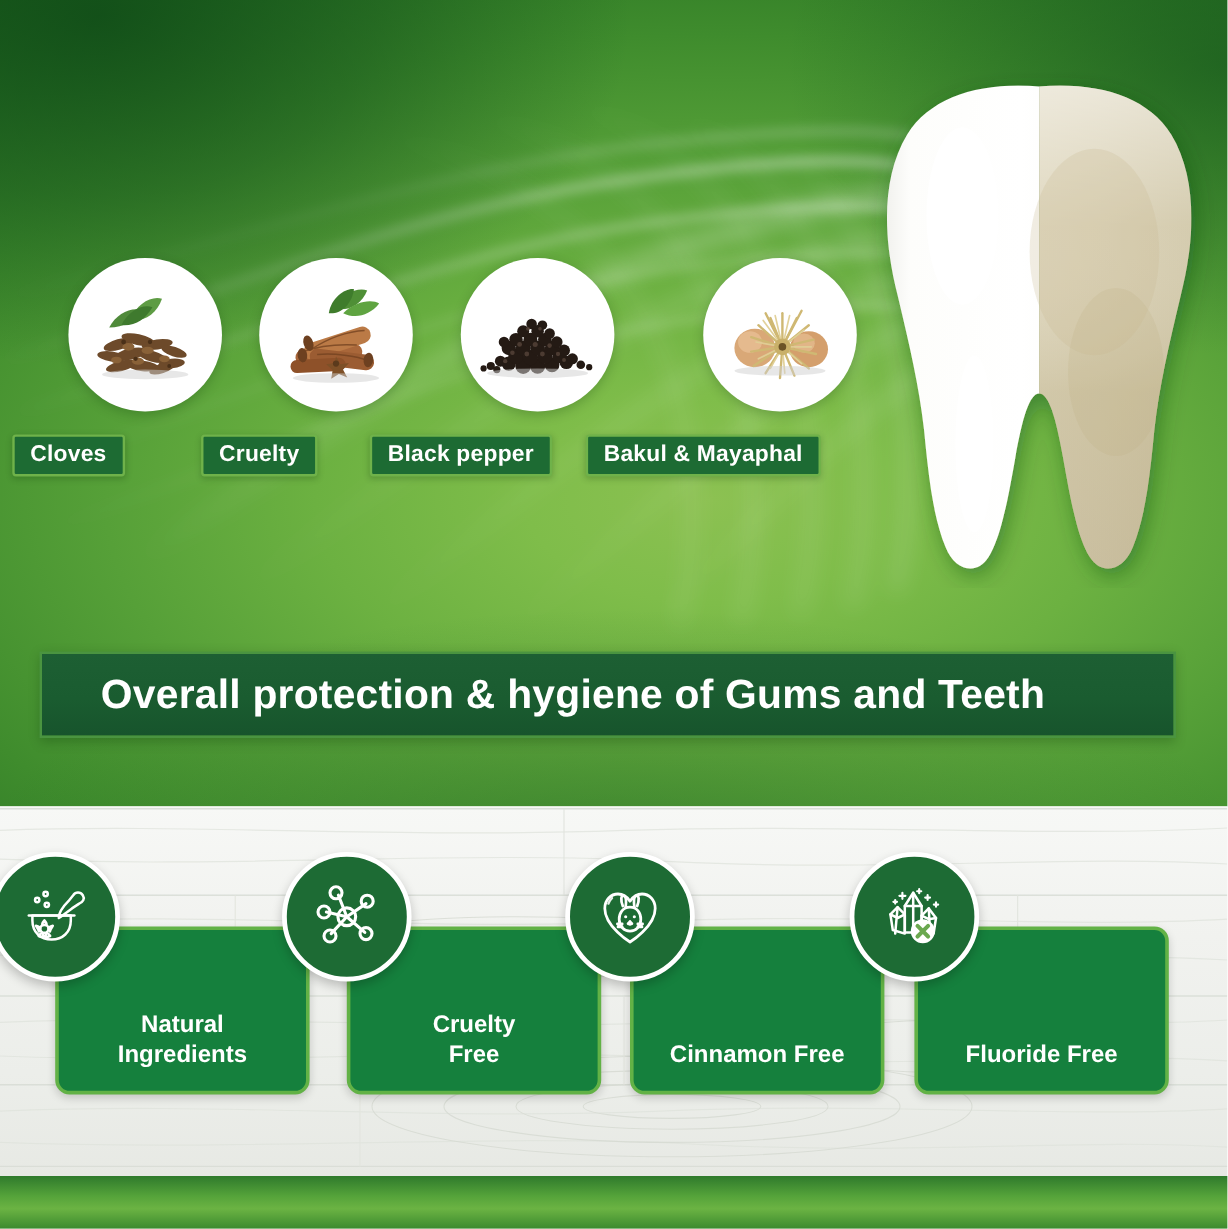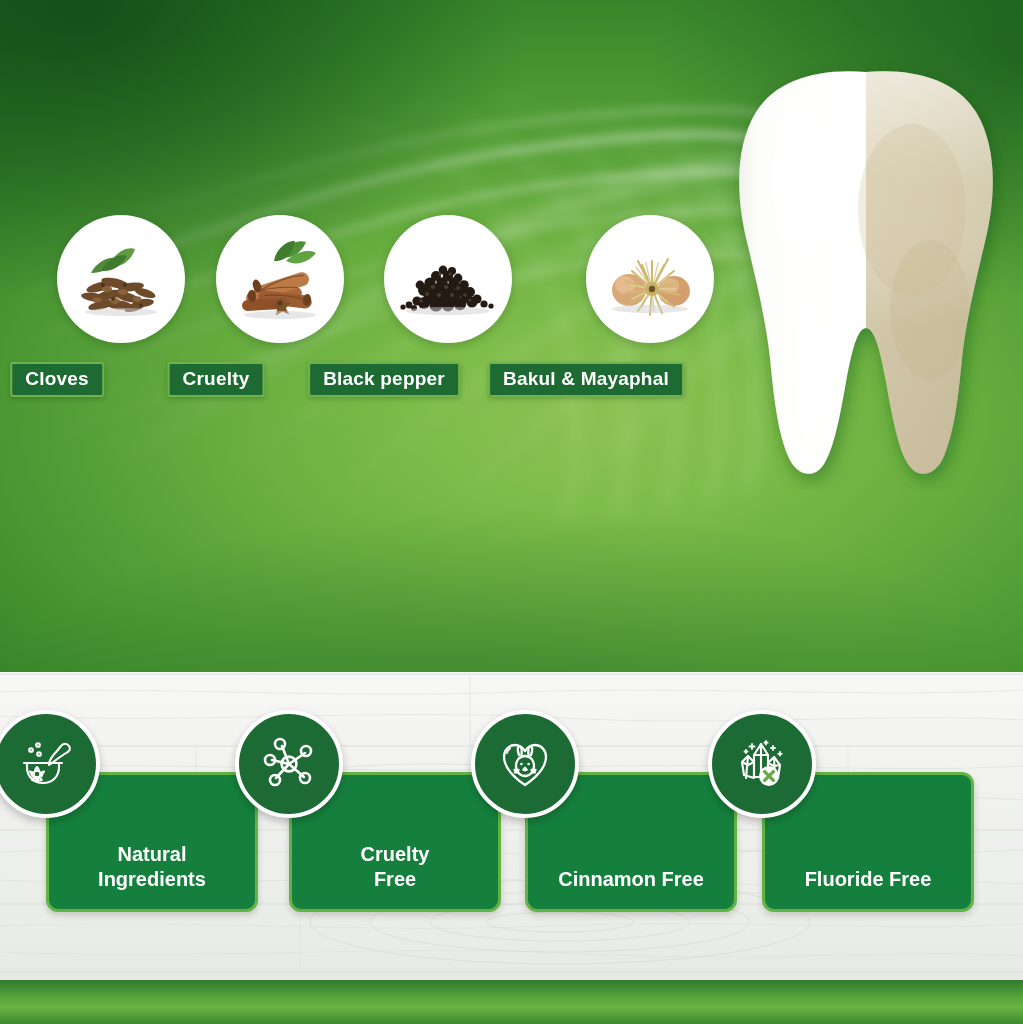--- a/index.html
+++ b/index.html
@@ -396,20 +396,23 @@
             <circle cx="66" cy="74" r="7" fill="#c9b069"></circle>
             <circle cx="66" cy="74" r="3.2" fill="#6b5326"></circle>
             <ellipse cx="64" cy="94" rx="38" ry="4" fill="#cfcfcf" opacity=".5"></ellipse>
           </svg>
         </div>
         <span class="tag">Bakul &amp; Mayaphal</span>
       </div>
 
     </div>
 
+    <div class="banner">
+      <span class="banner-text">Overall protection &amp; hygiene of Gums and Teeth</span>
+    </div>
   </div>
 
   <div class="wood-section">
     <svg class="wood-tex" viewBox="0 0 1023 308" preserveAspectRatio="none">
       <defs>
         <linearGradient id="wg" x1="0" y1="0" x2="0" y2="1">
           <stop offset="0%" stop-color="#f7f8f6"></stop>
           <stop offset="35%" stop-color="#f1f2ef"></stop>
           <stop offset="72%" stop-color="#eceeea"></stop>
           <stop offset="100%" stop-color="#e7e9e4"></stop>

